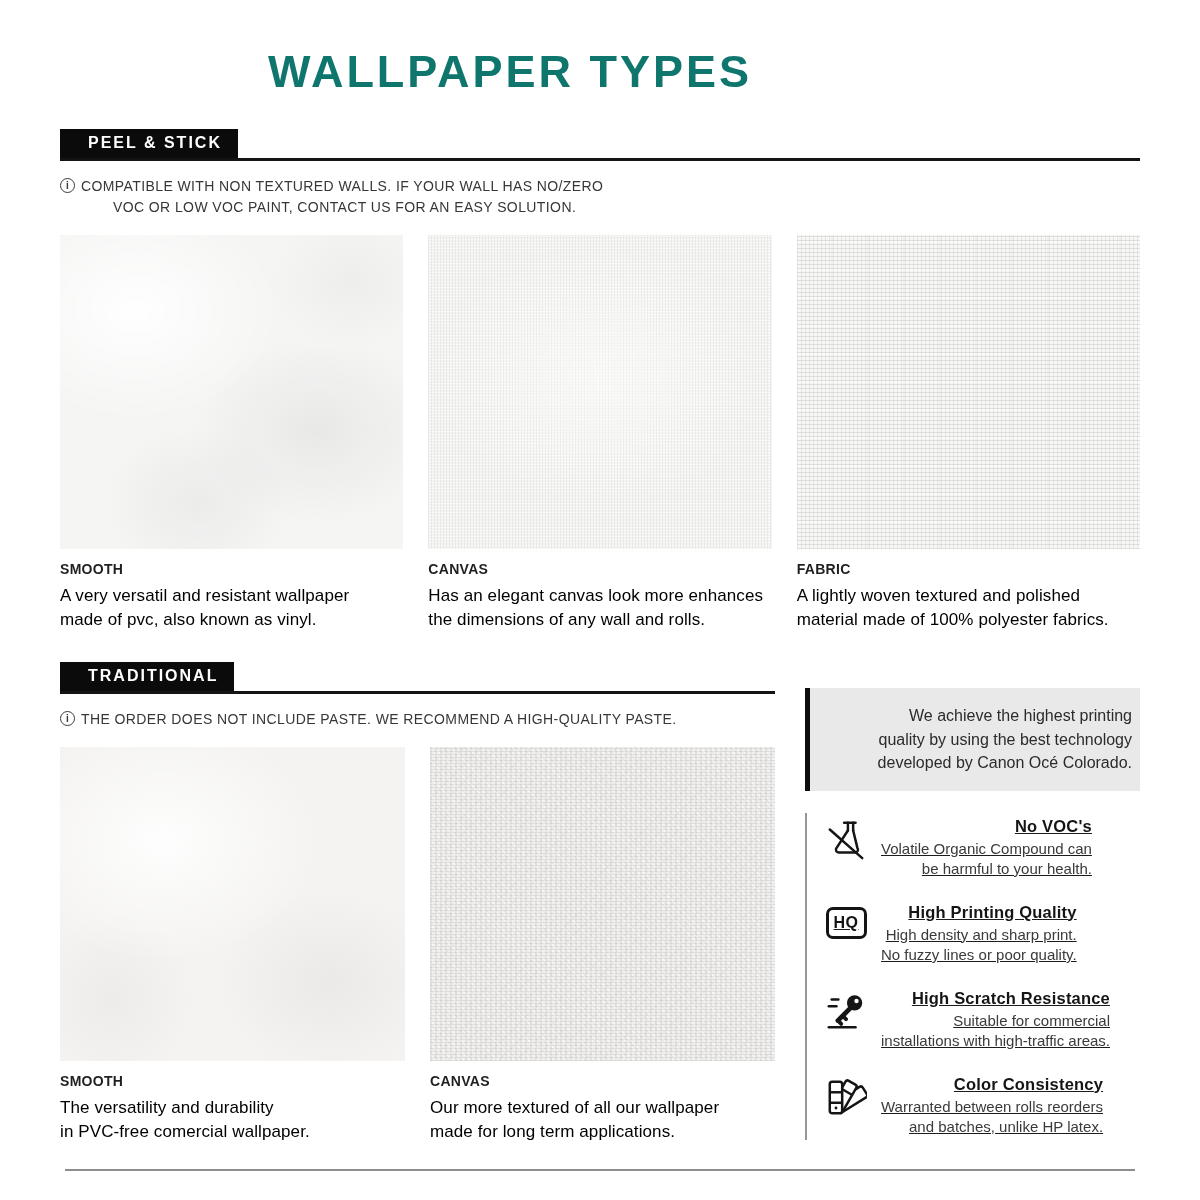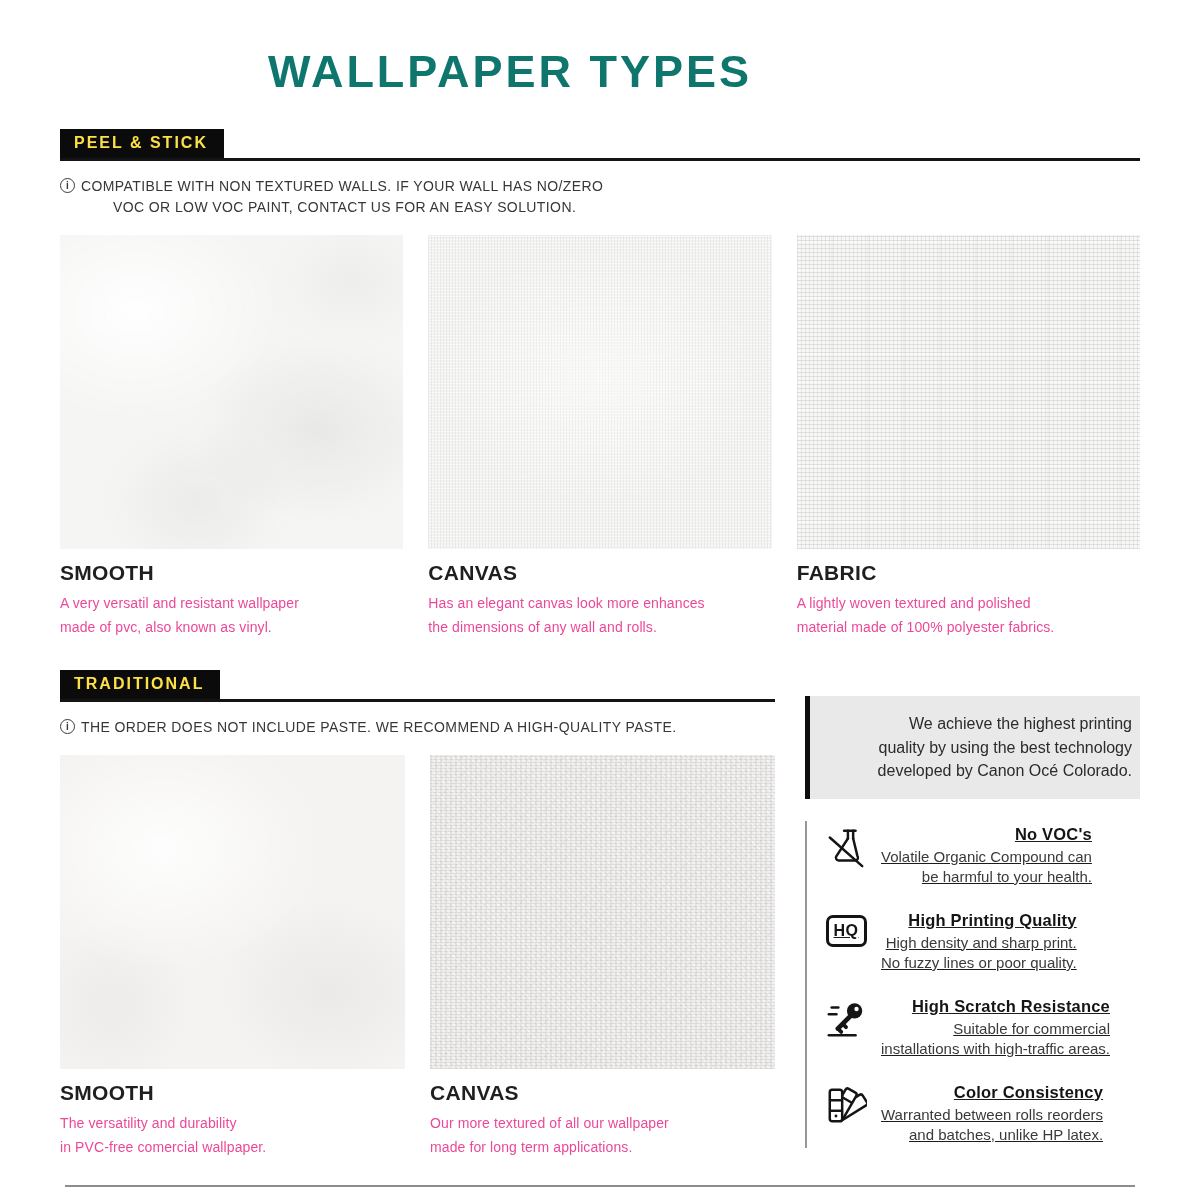--- a/index.html
+++ b/index.html
@@ -15,43 +15,43 @@
   .title {
     width:900px; text-align:center;
     font-size:45px; font-weight:600; letter-spacing:3px;
     color:#0f766e;
   }
 
   
   .sec-header { margin-top:31px; border-bottom:3px solid #141414; font-size:0; }
   .sec-header.short { width:715px; }
   .badge {
-    display:inline-block; background:#0b0b0b; color:#fde047;
+    display:inline-block; background:#0b0b0b; color:#ffffff;
     font-size:16px; font-weight:600; letter-spacing:2px;
-    padding:5px 16px 6px 14px;
+    padding:5px 16px 6px 28px;
   }
 
   
   .note { margin-top:15px; display:flex; gap:6px; }
   .info-ic {
     width:15px; height:15px; border:1.4px solid #3a3a3a; border-radius:50%;
     font-size:10px; font-weight:700; color:#3a3a3a;
     display:flex; align-items:center; justify-content:center;
     margin-top:2px; flex:none;
   }
   .note-text { font-size:14px; letter-spacing:0.4px; line-height:21px; color:#373737; }
   .note-text div { white-space:nowrap; }
   .note-text .l2 { padding-left:8px;margin-left:24px; }
 
   
   .row { display:flex; gap:25px; margin-top:17px; }
   .cell { flex:1; min-width:0; }
   .swatch { height:314px; width:100%; }
-  .cell h3 { margin:12px 0 0; font-size:21px; font-weight:600; letter-spacing:0.3px; color:#1f1f1f; }
-  .cap { margin-top:7px; font-size:14px; line-height:23.5px; color:#ec4899; letter-spacing:0.1px; }
+  .cell h3 { margin:12px 0 0; font-size:14px; font-weight:600; letter-spacing:0.3px; color:#1f1f1f; }
+  .cap { margin-top:7px; font-size:17px; line-height:23.5px; color:#000000; letter-spacing:0.1px; }
   .cap div { white-space:nowrap; }
 
   
   .tex-smooth {
     background-color:#f5f5f4;
     background-image:
       radial-gradient(60% 50% at 22% 24%, rgba(255,255,255,.95), rgba(255,255,255,0) 70%),
       radial-gradient(55% 45% at 75% 62%, rgba(120,120,120,.10), rgba(120,120,120,0) 65%),
       radial-gradient(45% 40% at 40% 85%, rgba(120,120,120,.08), rgba(120,120,120,0) 60%),
       radial-gradient(40% 35% at 85% 15%, rgba(120,120,120,.06), rgba(120,120,120,0) 60%);

